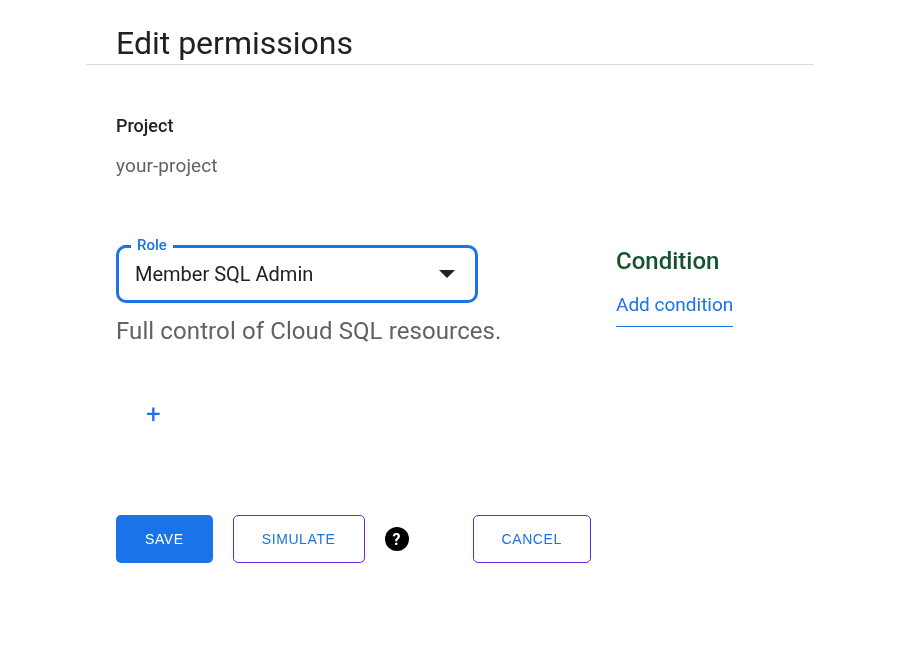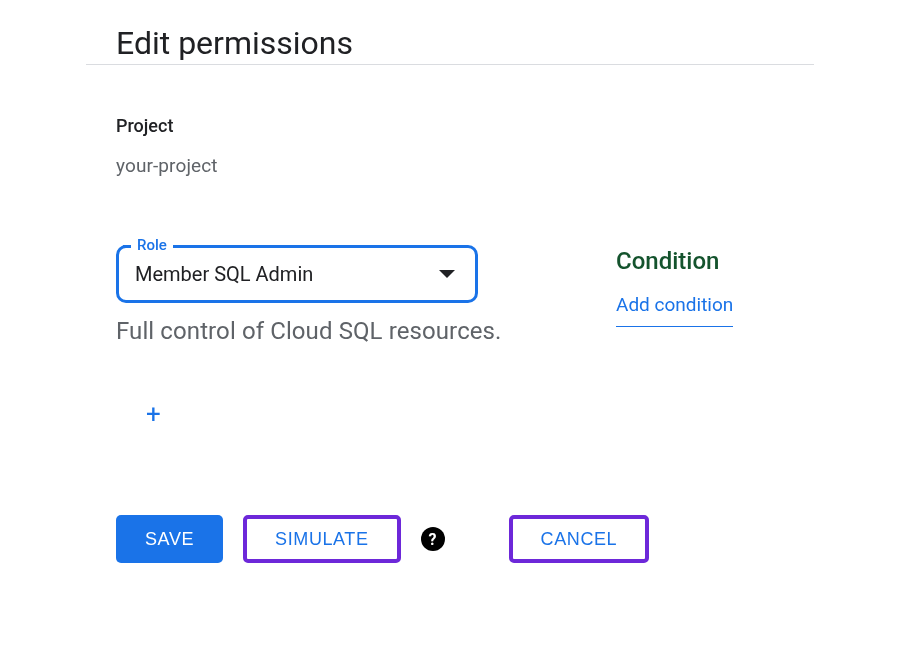--- a/index.html
+++ b/index.html
@@ -136,37 +136,37 @@
     }
     .button-row {
       display: flex;
       align-items: center;
       gap: 20px;
     }
     .btn {
       height: 48px;
       padding: 0 28px;
       border-radius: 5px;
-      font-size: 18px;
+      font-size: 14px;
       font-weight: 500;
       letter-spacing: 0.6px;
       cursor: pointer;
       display: inline-flex;
       align-items: center;
       justify-content: center;
       border: 1px solid transparent;
     }
     .btn-primary {
       background: #1a73e8;
       color: #fff;
     }
     .btn-outline {
       background: #fff;
       color: #1a73e8;
-      border: 4px solid #6d28d9;
+      border: 1px solid #6d28d9;
     }
     .help-icon {
       width: 24px;
       height: 24px;
       border-radius: 50%;
       background: #000;
       color: #fff;
       display: inline-flex;
       align-items: center;
       justify-content: center;

